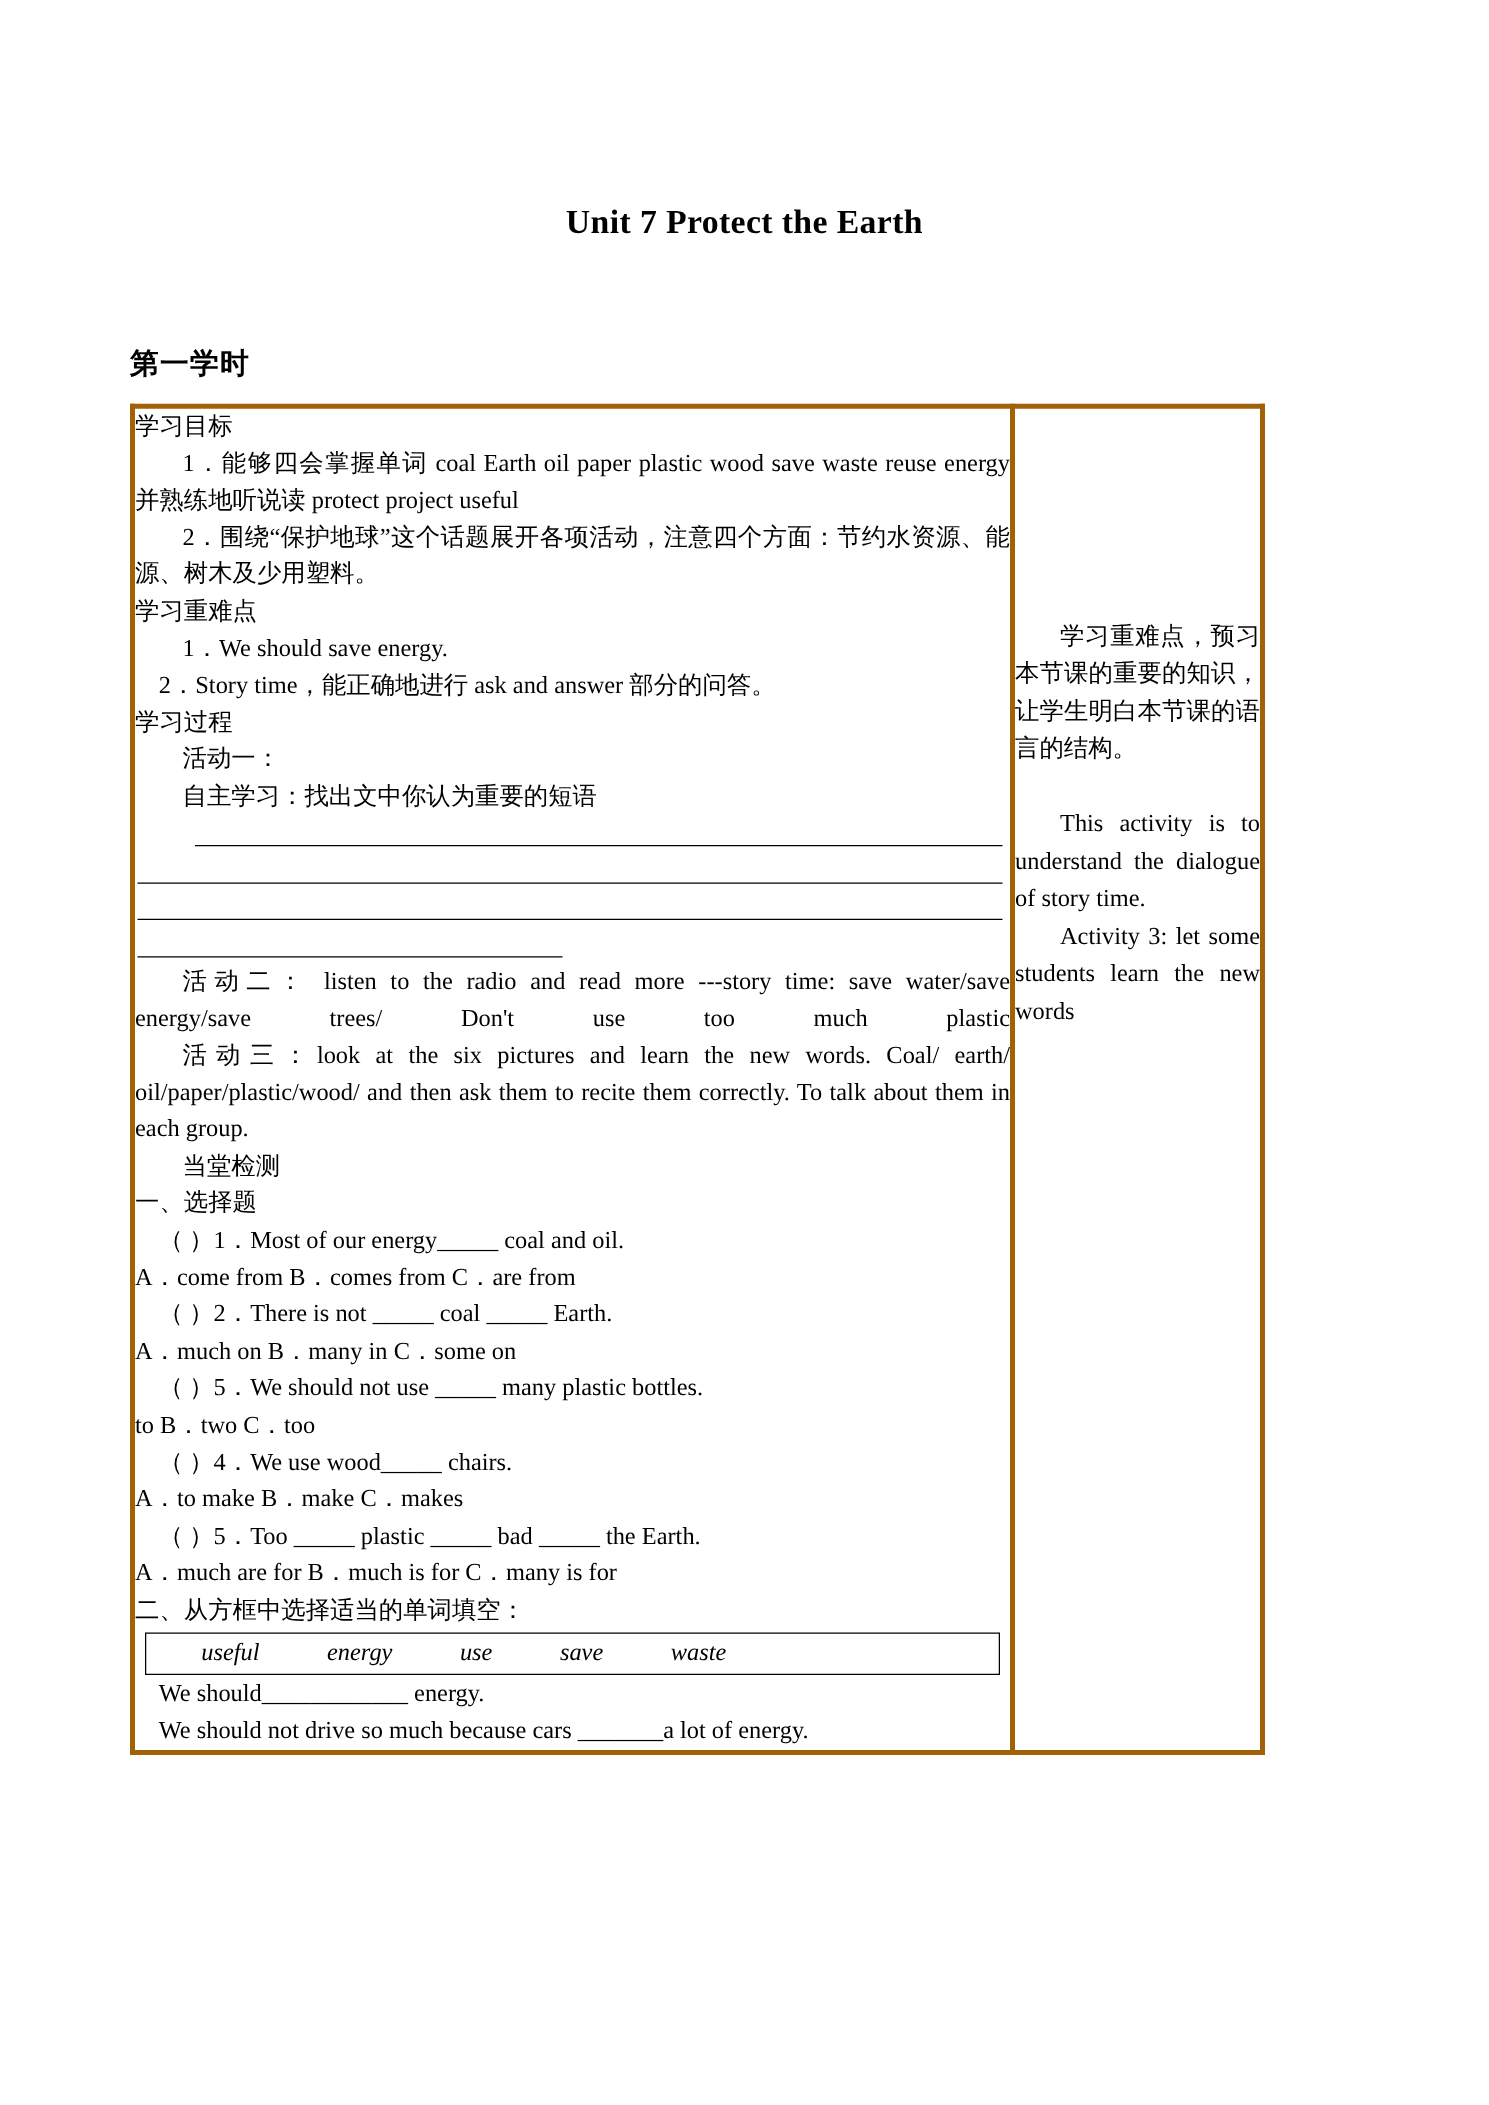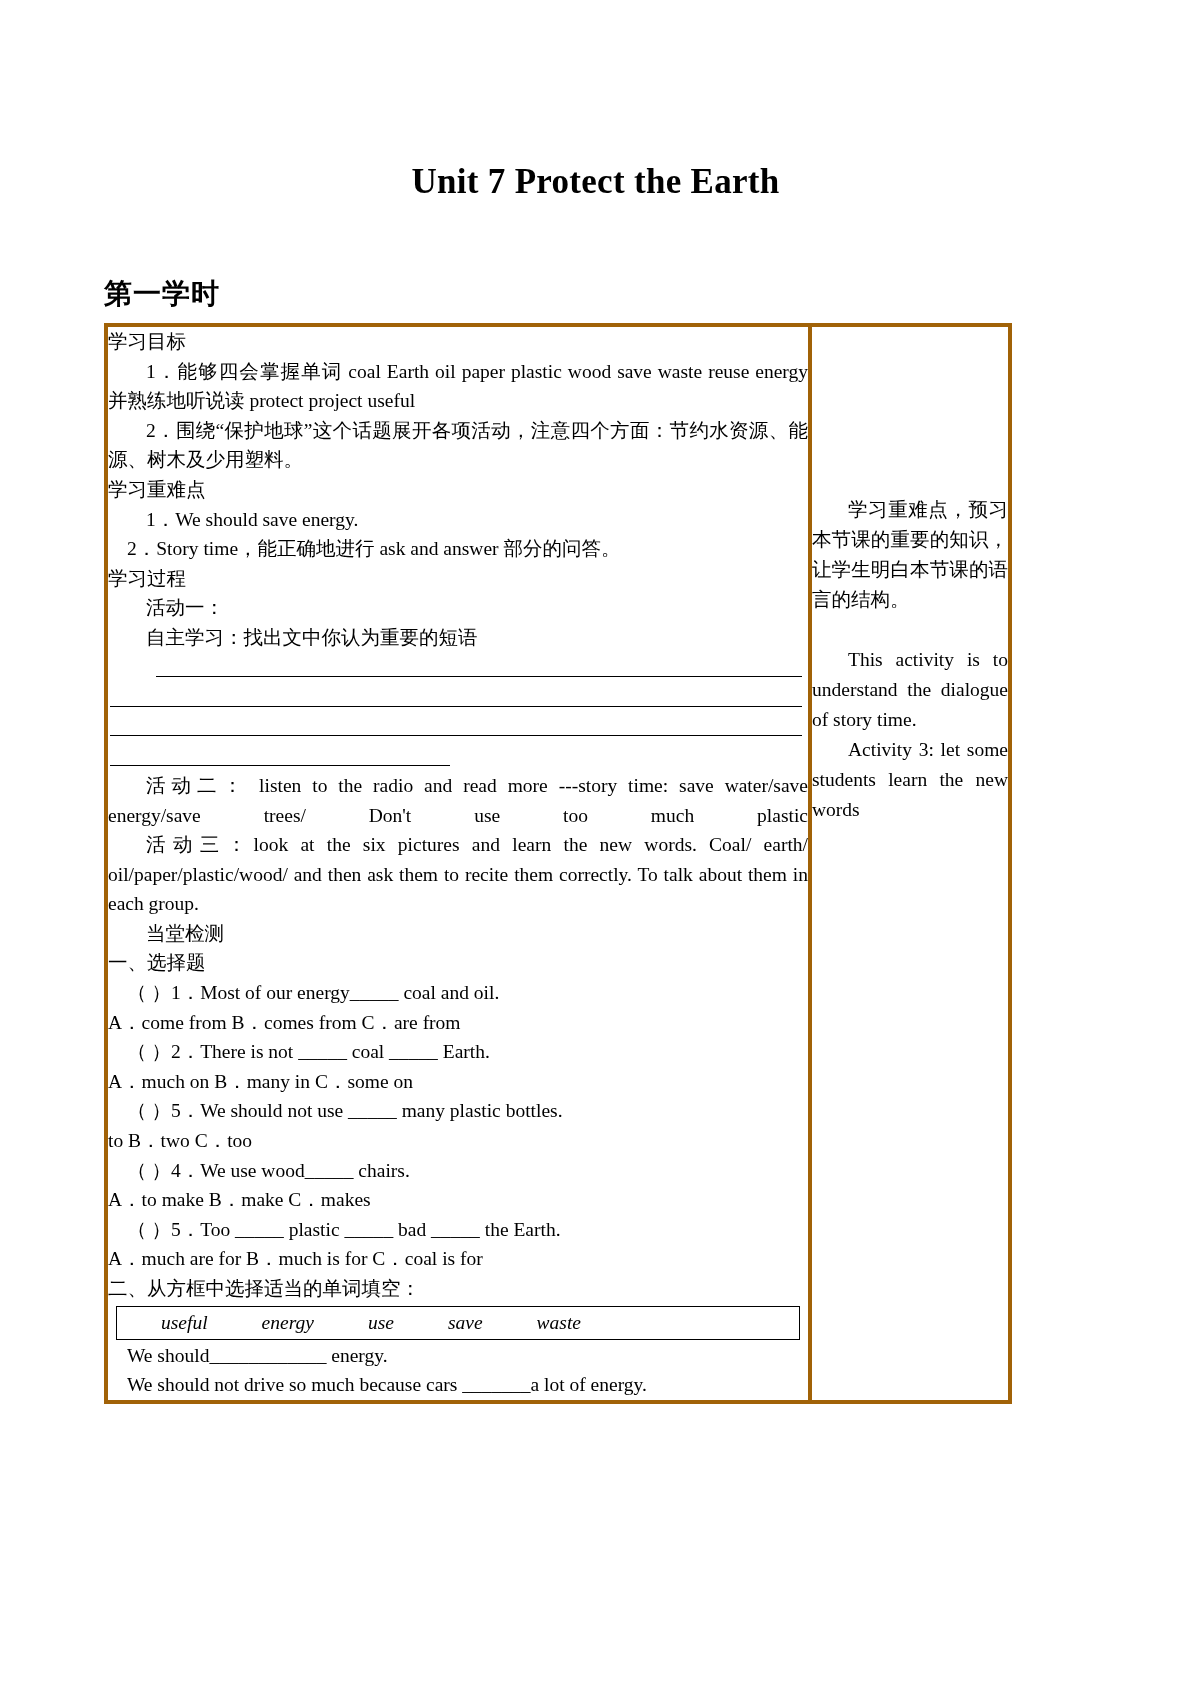--- a/index.html
+++ b/index.html
@@ -17,34 +17,34 @@
   }
   .page {
     position: relative;
     width: 1191px;
     height: 1684px;
     box-sizing: border-box;
     padding: 0;
   }
   .doc-title {
     text-align: center;
-    font-size: 35px;
+    font-size: 27px;
     font-weight: bold;
     letter-spacing: 0.3px;
     margin: 0;
     position: absolute;
     top: 162px;
     left: 0;
     right: 0;
   }
   .period-heading {
     position: absolute;
     top: 275px;
     left: 104px;
-    font-size: 28px;
+    font-size: 23px;
     font-weight: bold;
     letter-spacing: 1px;
   }
   table.main-table {
     position: absolute;
     top: 323px;
     left: 104px;
     width: 898px;
     border-collapse: collapse;
     table-layout: fixed;
@@ -169,21 +169,21 @@
 
           <p class="ind-half">（   ）1．Most of our energy_____ coal and oil.</p>
           <p class="noind">A．come from    B．comes from  C．are from</p>
           <p class="ind-half">（   ）2．There is not _____ coal _____ Earth.</p>
           <p class="noind">A．much on  B．many in   C．some on</p>
           <p class="ind-half">（   ）5．We should not use _____ many plastic bottles.</p>
           <p class="noind">to   B．two  C．too</p>
           <p class="ind-half">（   ）4．We use wood_____ chairs.</p>
           <p class="noind">A．to make  B．make  C．makes</p>
           <p class="ind-half">（   ）5．Too _____ plastic _____ bad _____ the Earth.</p>
-          <p class="noind">A．much are for    B．much is for     C．coal is for</p>
+          <p class="noind">A．much are for    B．much is for     C．many is for</p>
 
           <p class="noind">二、从方框中选择适当的单词填空：</p>
 
           <div class="wordbank">
             <div class="wordbank-inner">
               <span>useful</span>
               <span class="wb-gap"></span>
               <span>energy</span>
               <span class="wb-gap"></span>
               <span>use</span>

